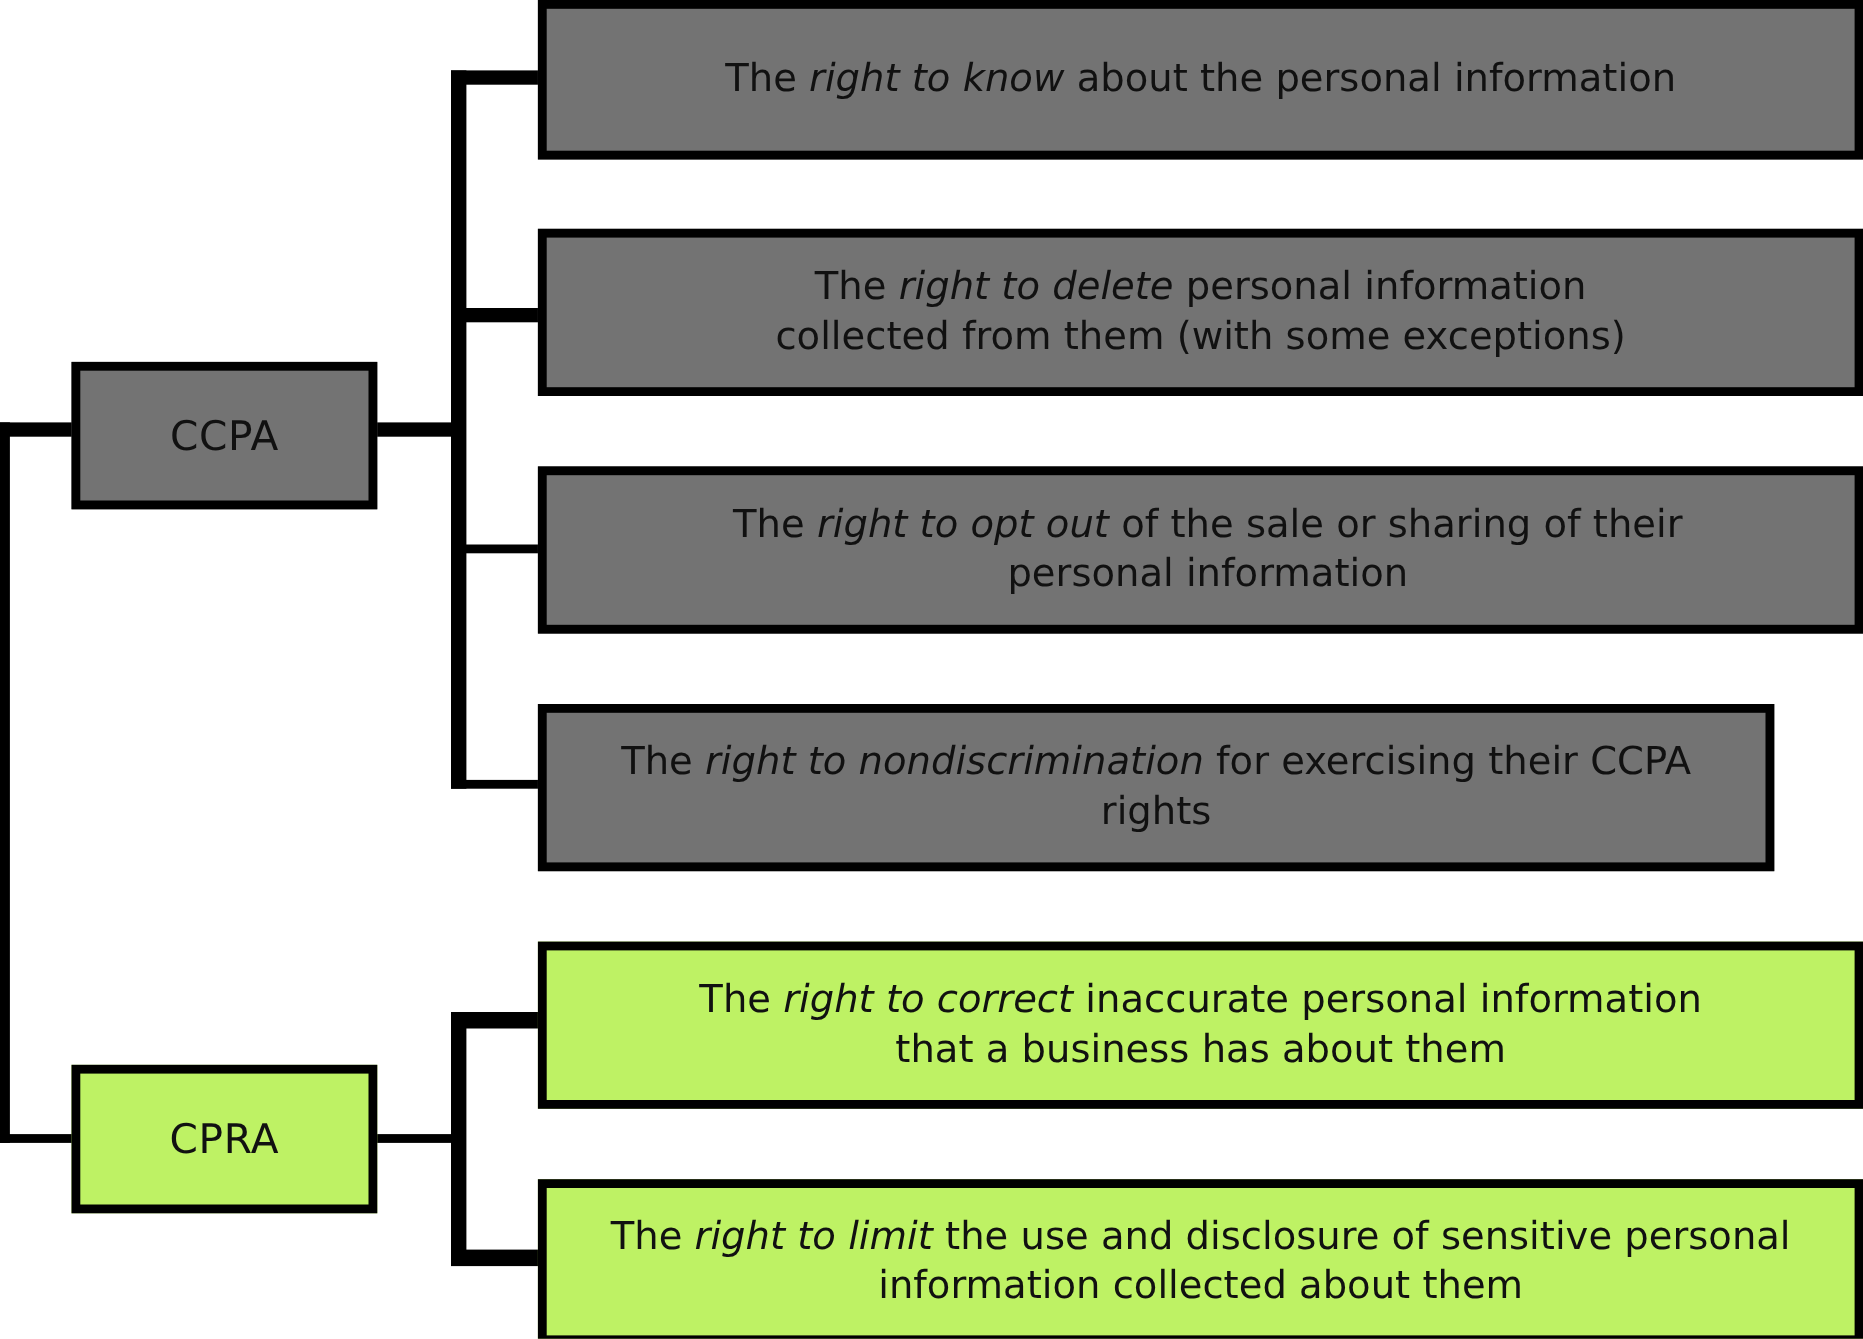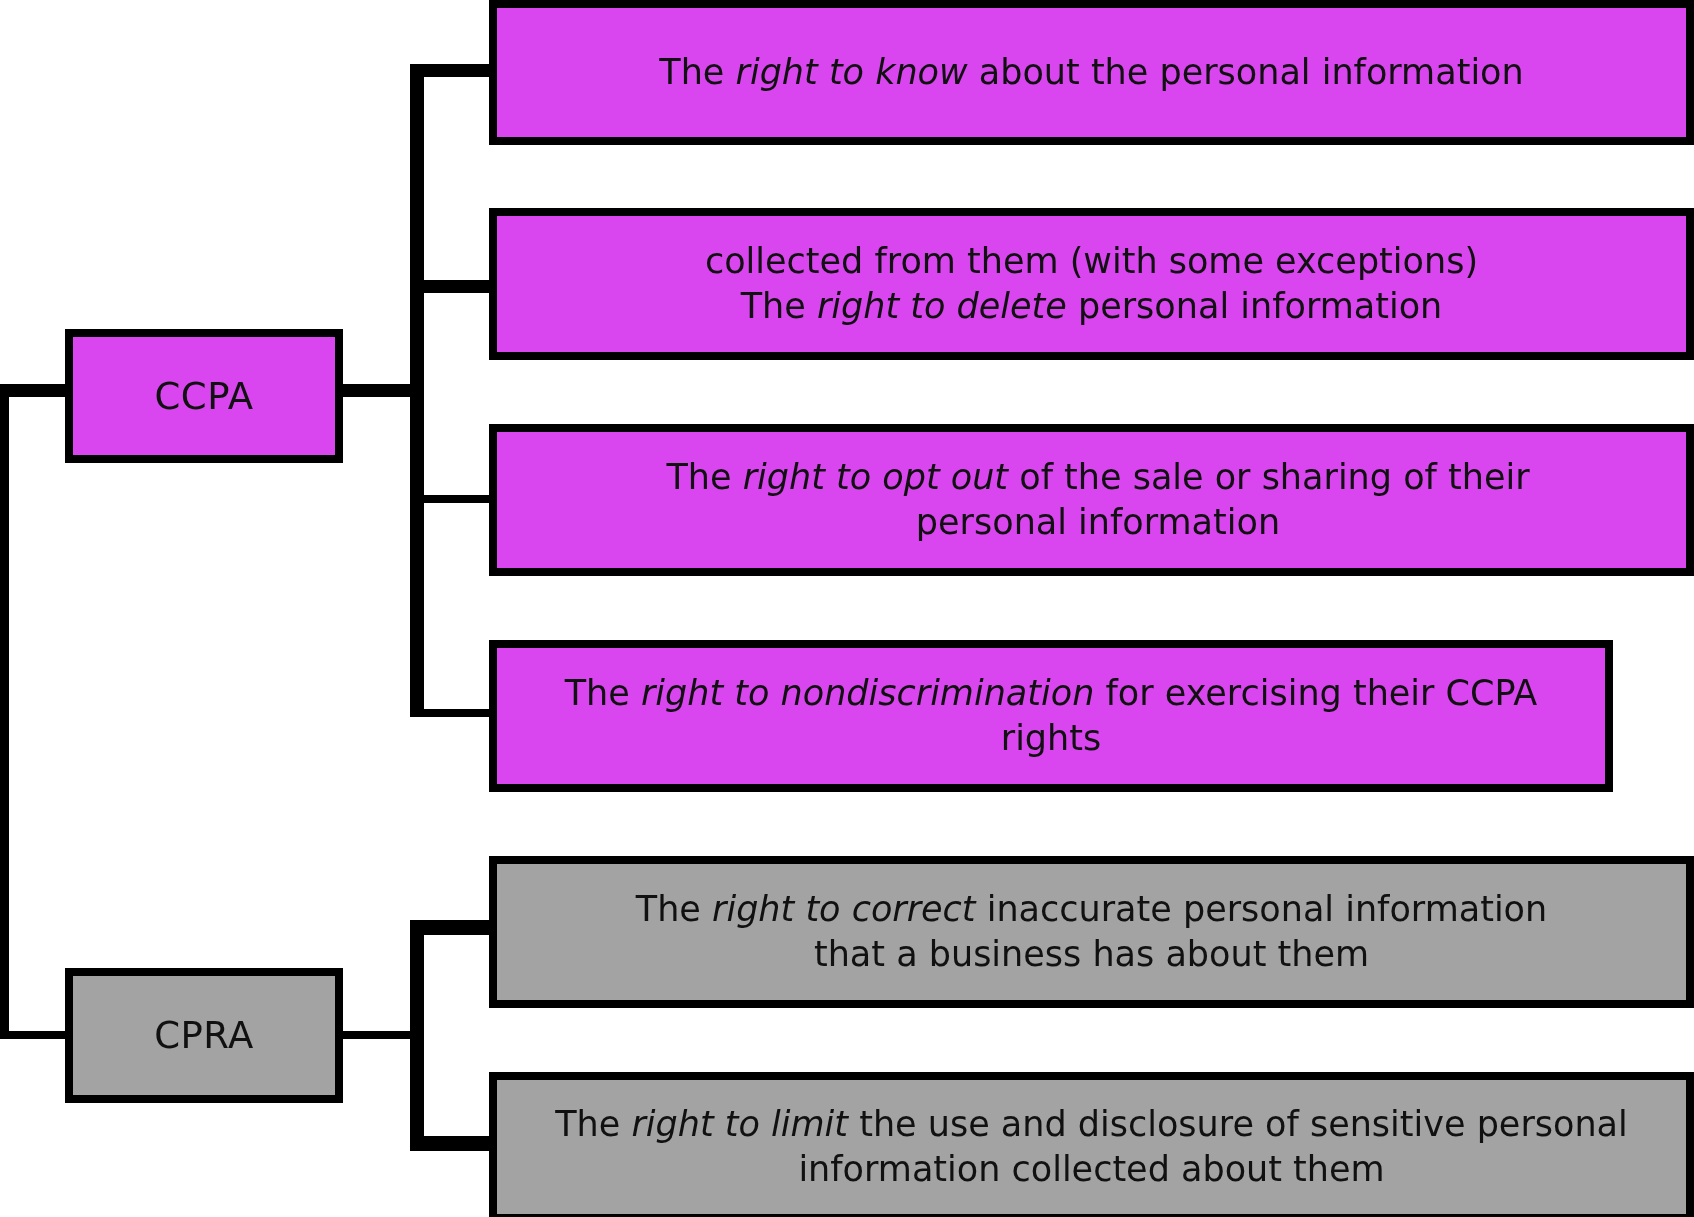--- a/index.html
+++ b/index.html
@@ -1,20 +1,20 @@
 <!DOCTYPE html>
 <html><head>
 <meta charset="utf-8">
 <style>
   html,body{margin:0;padding:0;background:#ffffff;}
   body{width:1694px;height:1217px;position:relative;overflow:hidden;font-family:"DejaVu Sans","Liberation Sans",sans-serif;}
   .line{position:absolute;background:#000;}
   .box{position:absolute;box-sizing:border-box;border:8px solid #000;display:flex;align-items:center;justify-content:center;text-align:center;color:#111;}
-  .blue{background:#d946ef;}
-  .pink{background:#a3a3a3;}
+  .blue{background:#737373;}
+  .pink{background:#bef264;}
   .law{font-weight:normal;font-size:37px;letter-spacing:0.5px;}
   .right{font-size:35px;line-height:45px;padding:0 20px;}
   .right em{font-style:italic;}
 </style>
 </head>
 <body>
 
 <div class="line" style="left:0;top:384px;width:9px;height:655px;"></div>
 <div class="line" style="left:0;top:384px;width:68px;height:13px;"></div>
 <div class="line" style="left:0;top:1031px;width:68px;height:8px;"></div>
@@ -38,22 +38,22 @@
   <span>CPRA</span>
 </div>
 
 <div class="box blue right" style="left:489px;top:0px;width:1205px;height:145px;">
   <div>
     <div><span>The </span><em>right to know</em><span> about the personal information</span></div>
   </div>
 </div>
 <div class="box blue right" style="left:489px;top:208px;width:1205px;height:152px;">
   <div>
+    <div><span>The </span><em>right to delete</em><span> personal information</span></div>
     <div>collected from them (with some exceptions)</div>
-    <div><span>The </span><em>right to delete</em><span> personal information</span></div>
   </div>
 </div>
 <div class="box blue right" style="left:489px;top:424px;width:1205px;height:152px;padding-left:33px;">
   <div>
     <div><span>The </span><em>right to opt out</em><span> of the sale or sharing of their</span></div>
     <div>personal information</div>
   </div>
 </div>
 <div class="box blue right" style="left:489px;top:640px;width:1124px;height:152px;">
   <div>

